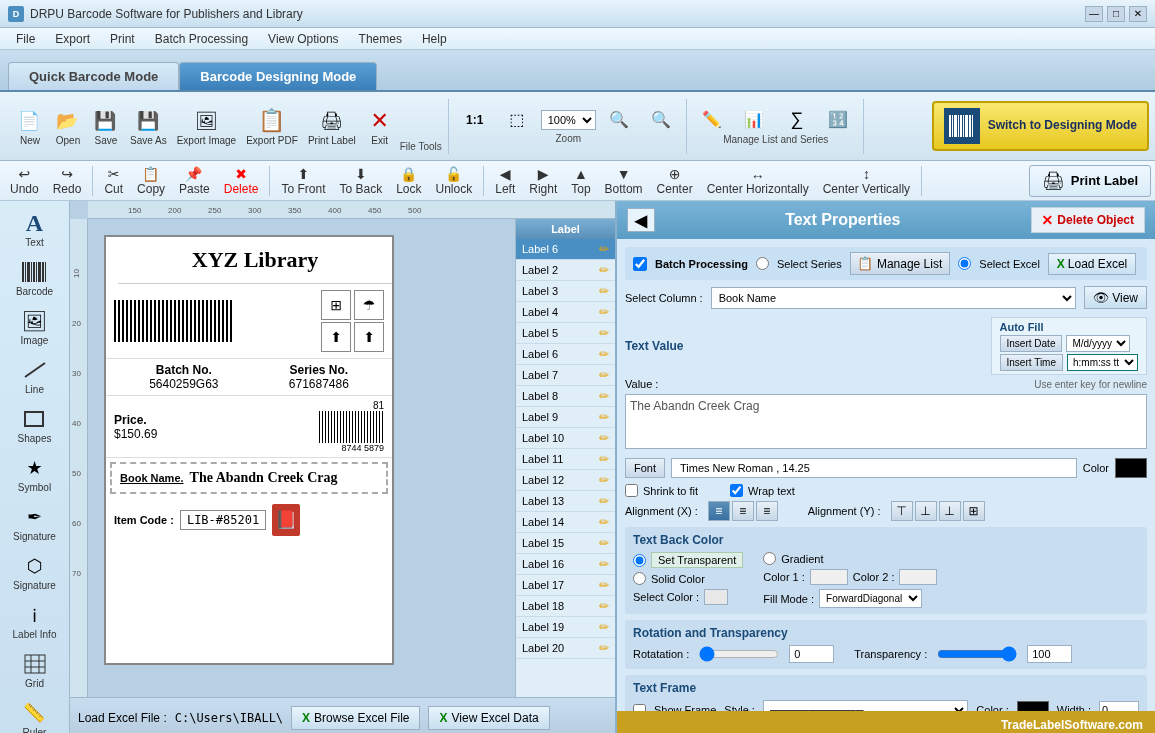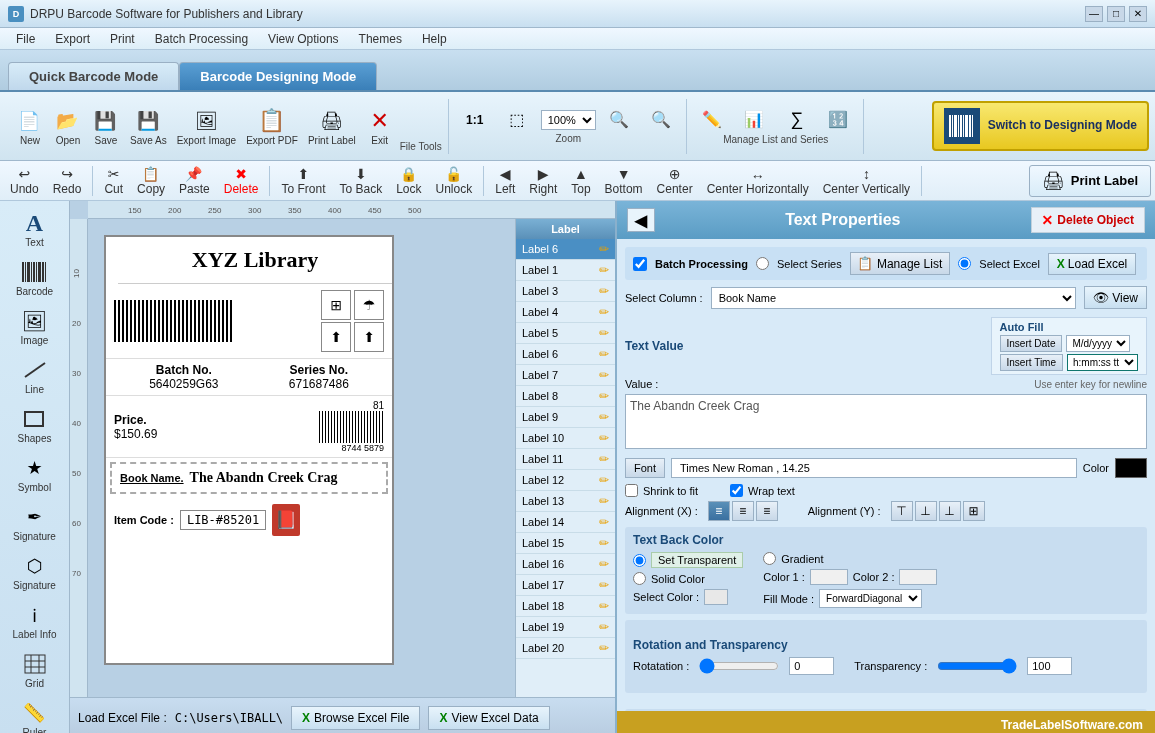--- a/index.html
+++ b/index.html
@@ -364,21 +364,21 @@
       <div style="font-size:8px;color:#555;position:absolute;top:350px;left:2px;">70</div>
     </div>
 
     <div style="position:absolute;top:18px;right:0;width:100px;bottom:40px;background:#e0eef8;border-left:1px solid #a0b8cc;z-index:2;overflow-y:auto;">
       <div style="background:linear-gradient(to bottom,#7ab0d4,#5a90b8);color:white;padding:4px 8px;font-size:11px;font-weight:bold;text-align:center;">Label</div>
       <div class="label-row selected">
         <span class="lname">Label 6</span>
         <span class="ledit">✏</span>
       </div>
       <div class="label-row">
-          <span class="lname">Label 1</span>
+          <span class="lname">Label 2</span>
           <span class="ledit">✏</span>
         </div>
       <div class="label-row">
           <span class="lname">Label 3</span>
           <span class="ledit">✏</span>
         </div>
       <div class="label-row">
           <span class="lname">Label 4</span>
           <span class="ledit">✏</span>
         </div>
@@ -644,21 +644,21 @@
             <div style="display:flex;align-items:center;gap:5px;">
               <span style="font-size:11px;">Fill Mode :</span>
               <select style="padding:2px;border:1px solid #9ab0c4;background:white;font-size:10px;">
                 <option>ForwardDiagonal</option>
               </select>
             </div>
           </div>
         </div>
       </div>
 
-      <div style="background:#c8ddf0;padding:18px 8px;border-radius:3px;margin-bottom:16px;">
+      <div style="background:#c8ddf0;padding:6px 8px;border-radius:3px;margin-bottom:6px;">
         <div style="font-size:12px;font-weight:bold;color:#1a4a78;margin-bottom:5px;">Rotation and Transparency</div>
         <div style="display:flex;align-items:center;gap:10px;">
           <span style="font-size:11px;">Rotatation :</span>
           <input type="range" min="0" max="360" value="0" style="width: 80px;">
           <input type="number" value="0" style="width: 45px; padding: 2px 4px; border: 1px solid rgb(154, 176, 196); background: white; font-size: 11px;">
           <span style="font-size:11px;margin-left:10px;">Transparency :</span>
           <input type="range" min="0" max="100" value="100" style="width: 80px;">
           <input type="number" value="100" style="width: 45px; padding: 2px 4px; border: 1px solid rgb(154, 176, 196); background: white; font-size: 11px;">
         </div>
       </div>

